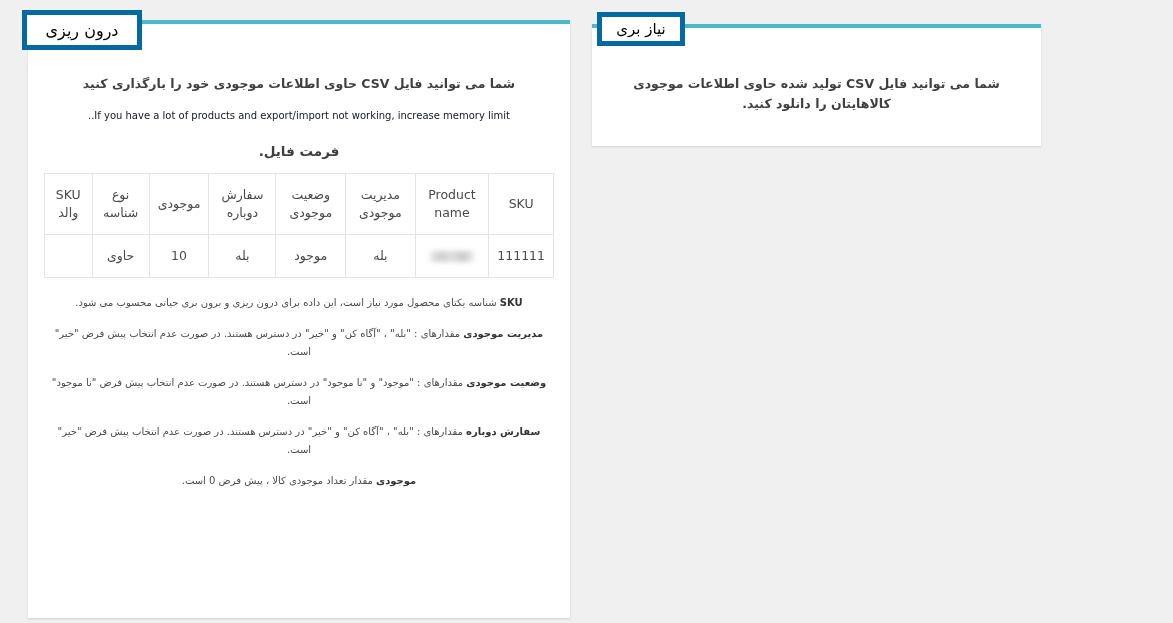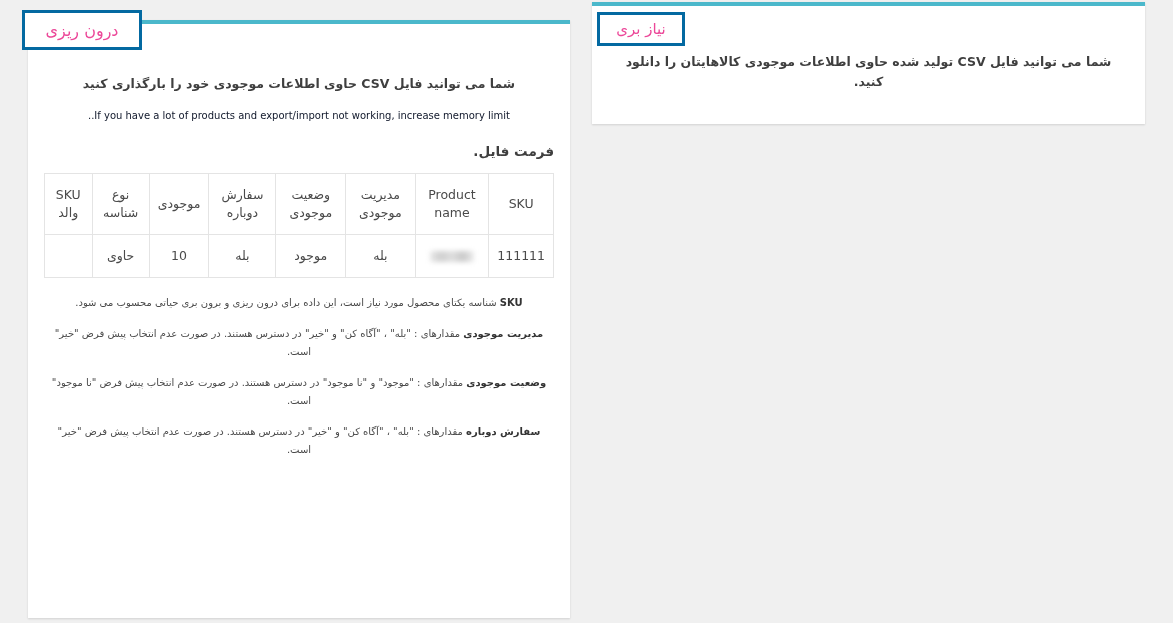--- a/index.html
+++ b/index.html
@@ -40,36 +40,36 @@
   }
 
   #import-card {
     left: 28px;
     top: 20px;
     width: 542px;
     height: 598px;
   }
   #export-card {
     left: 592px;
-    top: 2px;
-    width: 553px;
+    top: 24px;
+    width: 449px;
     height: 122px;
   }
 
   
   .annot-title {
     position: absolute;
-    border: 3px solid #0369a1;
+    border: 5px solid #0369a1;
     background: #ffffff;
     box-sizing: border-box;
     display: flex;
     align-items: center;
     justify-content: center;
     font-size: 16px;
-    color: #ec4899;
+    color: #000000;
     font-weight: normal;
     letter-spacing: 0.5px;
   }
   #import-title-box {
     left: 22px;
     top: 10px;
     width: 120px;
     height: 40px;
   }
   #export-title-box {
@@ -97,20 +97,21 @@
     margin: 18px 4px 0 4px;
   }
   .para-en {
     direction: ltr;
     text-align: center;
     font-size: 10px;
     color: #0f172a;
     margin: 16px 4px 0 4px;
   }
   .format-head {
+    text-align: center;
     font-weight: bold;
     font-size: 13.5px;
     color: #3f3f3f;
     margin: 22px 0 14px 0;
   }
 
   
   table.fmt {
     border-collapse: collapse;
     width: 100%;
@@ -220,20 +221,21 @@
               <td></td>
             </tr>
           </tbody>
       </table>
 
       <div id="desc-list">
           <p class="desc"><b>SKU</b><span> شناسه یکتای محصول مورد نیاز است، این داده برای درون ریزی و برون بری حیاتی محسوب می شود.</span></p>
           <p class="desc"><b>مدیریت موجودی</b><span> مقدارهای : "بله" ، "آگاه کن" و "خیر" در دسترس هستند. در صورت عدم انتخاب پیش فرض "خیر" است.</span></p>
           <p class="desc"><b>وضعیت موجودی</b><span> مقدارهای : "موجود" و "نا موجود" در دسترس هستند. در صورت عدم انتخاب پیش فرض "نا موجود" است.</span></p>
           <p class="desc"><b>سفارش دوباره</b><span> مقدارهای : "بله" ، "آگاه کن" و "خیر" در دسترس هستند. در صورت عدم انتخاب پیش فرض "خیر" است.</span></p>
+          <p class="desc"><b>موجودی</b><span> مقدار تعداد موجودی کالا ، پیش فرض 0 است.</span></p>
         </div>
 
     </div>
   </div>
 
   <div class="card" id="export-card">
     <div class="card-accent"></div>
     <div class="card-body">
       <p class="export-lead">شما می توانید فایل CSV تولید شده حاوی اطلاعات موجودی کالاهایتان را دانلود کنید.</p>
     </div>

